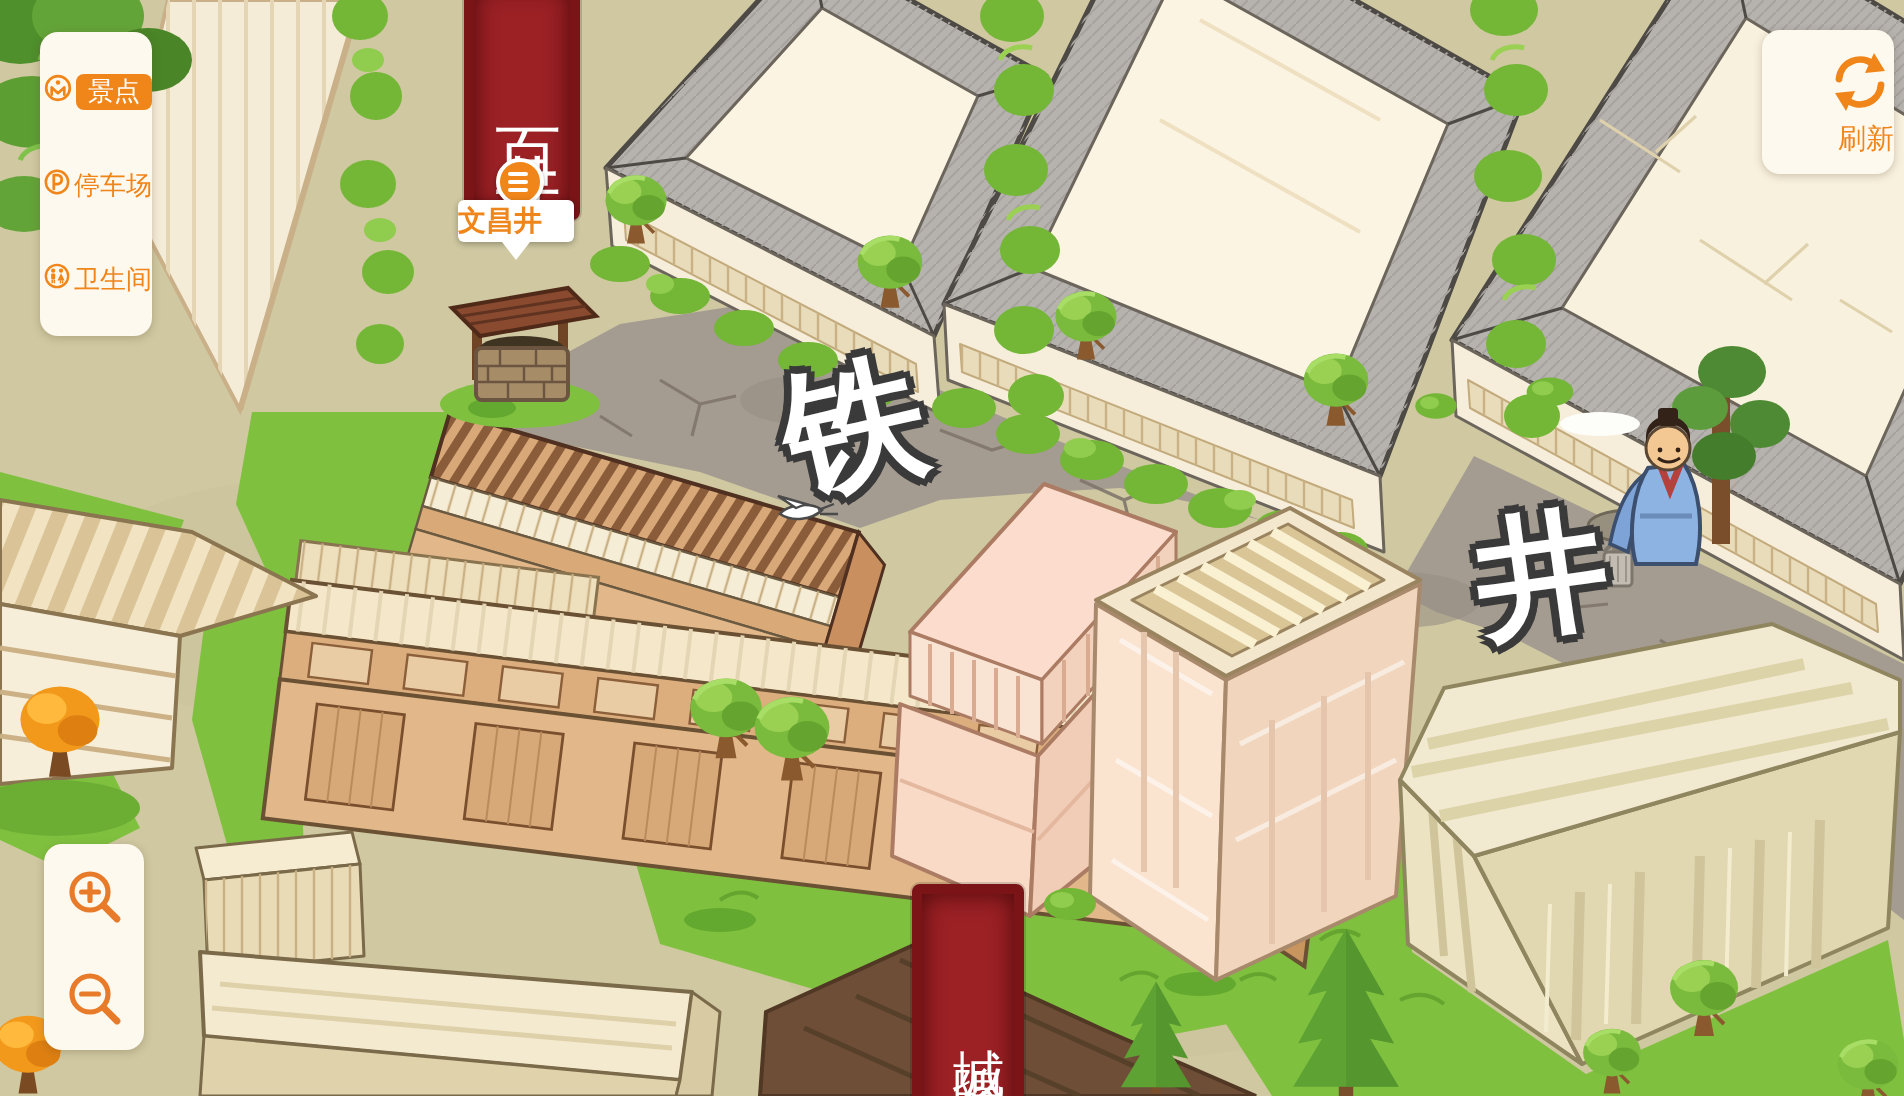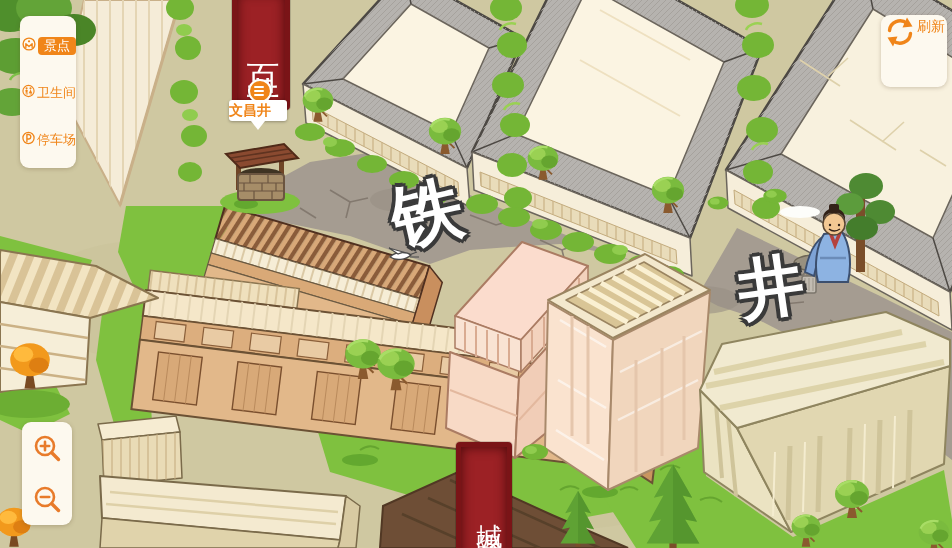--- a/index.html
+++ b/index.html
@@ -13,21 +13,21 @@
          box-shadow:0 1px 4px rgba(90,70,40,.28)}
   .sidebar{left:20px;top:16px;width:56px;padding:12px 0 10px;z-index:30}
   .side-item{display:flex;flex-direction:row;align-items:center;margin-bottom:15px;cursor:pointer}
   .side-item:last-child{margin-bottom:4px}
   .side-item svg{display:block}
   .side-label{font-size:13px;color:#f08519;margin-top:4px;white-space:nowrap;line-height:16px}
   .side-label.selected{background:#f08519;color:#fff;padding:1px 6px;border-radius:4px}
 
   .tool-btn{position:absolute;left:881px;width:66px;height:72px;background:#fdf9ef;
             border-radius:9px;box-shadow:0 1px 4px rgba(90,70,40,.28);
-            display:flex;flex-direction:row;align-items:flex-start;justify-content:center;
+            display:flex;flex-direction:column;align-items:flex-end;justify-content:center;
             cursor:pointer;z-index:30}
   .tool-label{font-size:14px;color:#f08519;margin-top:3px}
 
   .zoom-panel{left:22px;top:422px;width:50px;height:103px;display:flex;flex-direction:column;
               align-items:center;justify-content:space-around;z-index:30}
   .zoom-btn{cursor:pointer;width:34px;height:34px;display:flex;align-items:center;justify-content:center}
 
   
   .banner{position:absolute;background:#9c2125;border:5px solid #7a1417;border-radius:4px;
           box-shadow:inset 0 0 12px rgba(60,5,6,.85),0 0 0 1px rgba(0,0,0,.15);
@@ -412,40 +412,40 @@
   <div class="side-item">
     <svg width="32" height="32" viewBox="-16 -16 32 32">
       <circle r="10.5" fill="none" stroke="#f08519" stroke-width="2.4"></circle>
       <circle cy="-4.8" r="2" fill="#f08519"></circle>
       <path d="M-5.6,6 L-5.6,-0.5 L0,4.6 L5.6,-0.5 L5.6,6" fill="none" stroke="#f08519" stroke-width="2.4" stroke-linecap="round" stroke-linejoin="round"></path>
     </svg>
     <span class="side-label selected">景点</span>
   </div>
   <div class="side-item">
     <svg width="32" height="32" viewBox="-16 -16 32 32">
+      <circle r="10.5" fill="none" stroke="#f08519" stroke-width="2.4"></circle>
+      <path d="M-3,6.5 L-3,-6.5 L0.8,-6.5 A4.3,4.3 0 0 1 0.8,2 L-3,2" fill="none" stroke="#f08519" stroke-width="2.6" stroke-linecap="round" stroke-linejoin="round"></path>
+    </svg>
+    <span class="side-label">停车场</span>
+  </div>
+  <div class="side-item">
+    <svg width="32" height="32" viewBox="-16 -16 32 32">
       <circle r="10.5" fill="none" stroke="#f08519" stroke-width="2.2"></circle>
       <g fill="#f08519">
         <circle cx="-3.6" cy="-5" r="2"></circle>
         <rect x="-5.5" y="-2.4" width="3.8" height="5.8" rx="1"></rect>
         <rect x="-5.2" y="3.6" width="1.4" height="3.2"></rect>
             <rect x="-3.2" y="3.6" width="1.4" height="3.2"></rect>
         <circle cx="3.8" cy="-5" r="2"></circle>
         <path d="M3.8,-2.6 L7.2,4.2 L0.4,4.2 Z"></path>
         <rect x="2.6" y="4.2" width="1.3" height="2.8"></rect>
             <rect x="4.6" y="4.2" width="1.3" height="2.8"></rect>
       </g>
     </svg>
     <span class="side-label">卫生间</span>
-  </div>
-  <div class="side-item">
-    <svg width="32" height="32" viewBox="-16 -16 32 32">
-      <circle r="10.5" fill="none" stroke="#f08519" stroke-width="2.4"></circle>
-      <path d="M-3,6.5 L-3,-6.5 L0.8,-6.5 A4.3,4.3 0 0 1 0.8,2 L-3,2" fill="none" stroke="#f08519" stroke-width="2.6" stroke-linecap="round" stroke-linejoin="round"></path>
-    </svg>
-    <span class="side-label">停车场</span>
   </div>
 </div>
 
 <div class="tool-btn" style="top:15px">
   <svg width="34" height="34" viewBox="-17 -17 34 34">
     <path d="M-10.5,-1.5 A10.5,10.5 0 0 1 7,-8.5" fill="none" stroke="#f08519" stroke-width="3.4" stroke-linecap="round"></path>
     <polygon points="7,-14.5 12.5,-5.5 2.5,-4.5" fill="#f08519"></polygon>
     <path d="M10.5,1.5 A10.5,10.5 0 0 1 -7,8.5" fill="none" stroke="#f08519" stroke-width="3.4" stroke-linecap="round"></path>
     <polygon points="-7,14.5 -12.5,5.5 -2.5,4.5" fill="#f08519"></polygon>
   </svg>

